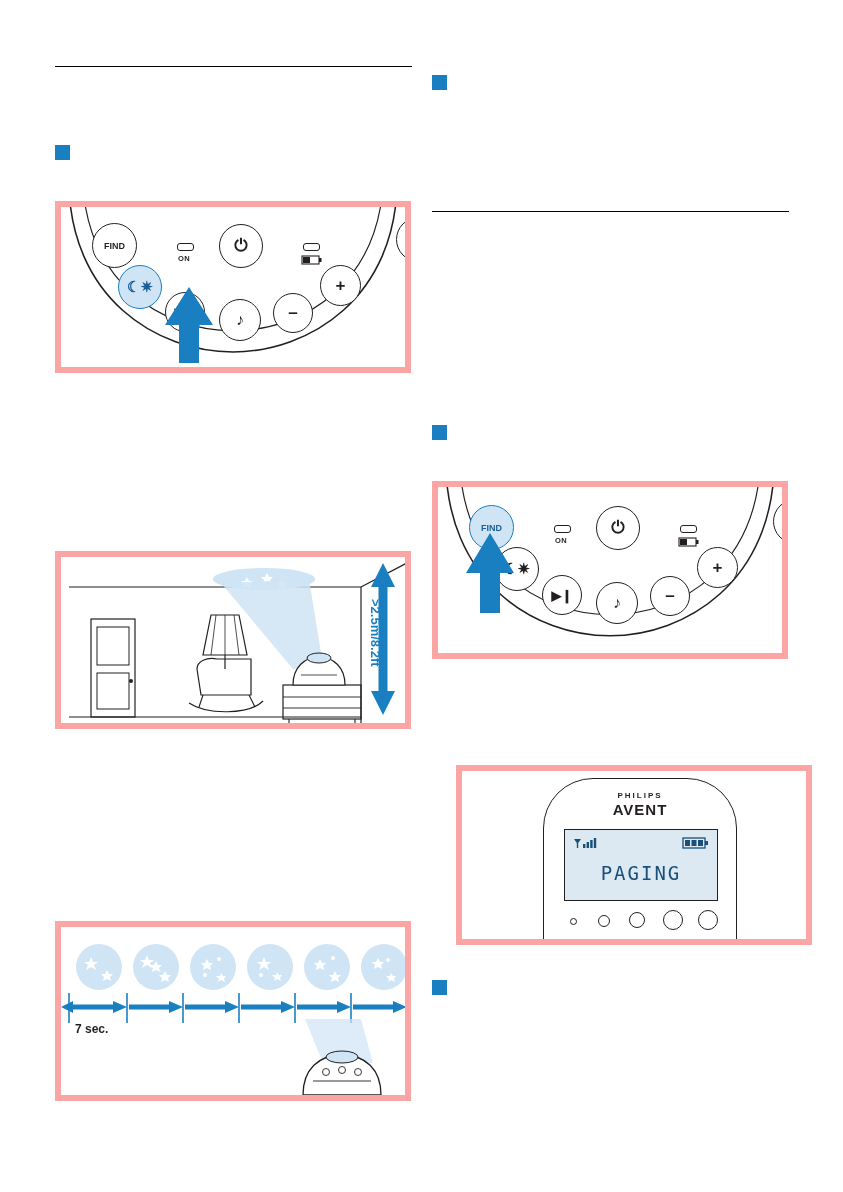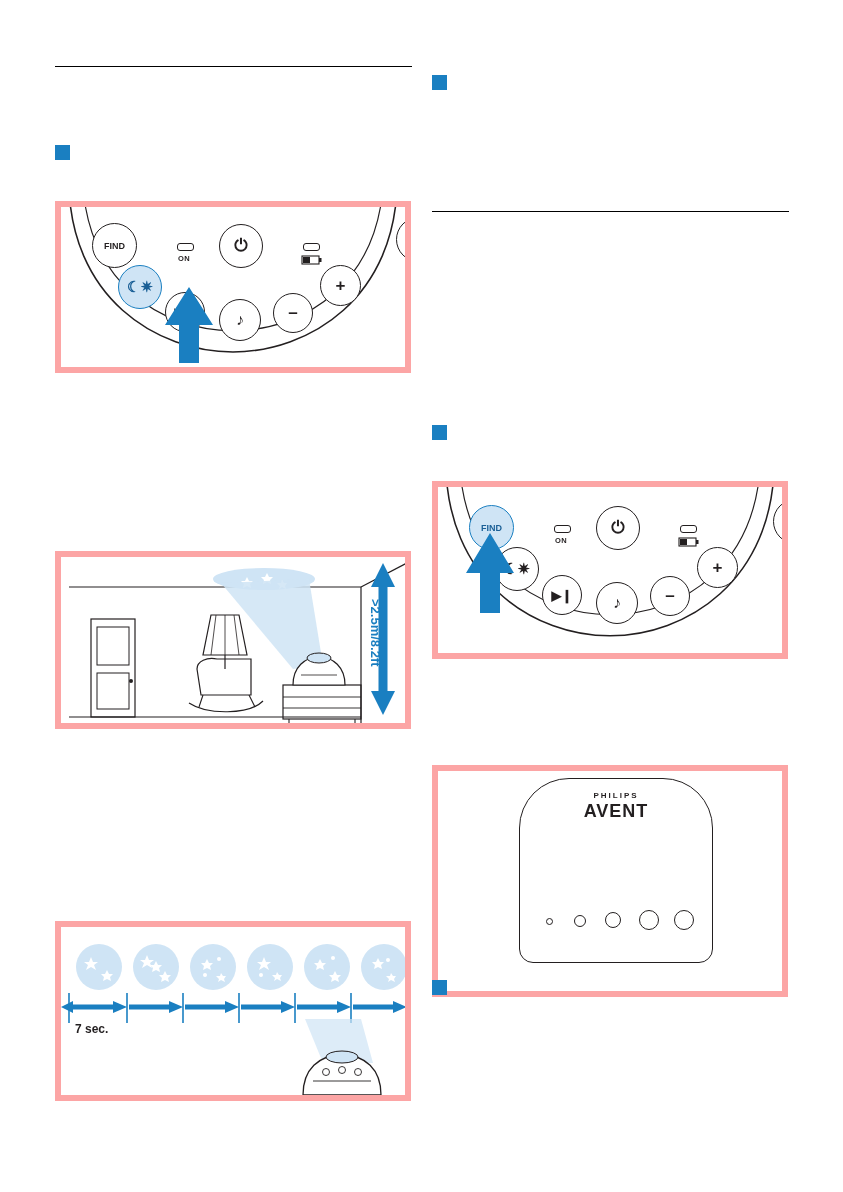--- a/index.html
+++ b/index.html
@@ -106,21 +106,21 @@
     text-align: center;
     font-size: 8px;
     letter-spacing: 2px;
     color: #231f20;
     font-weight: bold;
   }
   .brand2 {
     position: absolute;
     width: 100%;
     text-align: center;
-    font-size: 18px;
+    font-size: 15px;
     letter-spacing: 1px;
     color: #231f20;
     font-weight: bold;
   }
   .lcd {
     position: absolute;
     border: 1.4px solid #231f20;
     background: #dce9f2;
     box-sizing: border-box;
   }
@@ -385,25 +385,43 @@
 
     <div class="btn-circle" style="left:259px; top:60px; width:41px; height:41px; font-size:17px;">
       <span>+</span>
     </div>
 
     <svg class="arrow-up" style="left:24px; top:44px;" width="56" height="86" viewBox="0 0 56 86">
       <path d="M 28 2 L 52 42 L 38 42 L 38 82 L 18 82 L 18 42 L 4 42 Z" fill="#1a7fc1"></path>
     </svg>
   </div>
 
-  <div class="figbox" style="left:432px; top:765px; width:356px; height:232px;">
+  <div class="figbox" style="left:456px; top:765px; width:356px; height:180px;">
     <div class="parent-body" style="left:81px; top:7px; width:194px; height:185px;">
       <div class="brand" style="top:12px;">PHILIPS</div>
       <div class="brand2" style="top:22px;">AVENT</div>
 
+      <div class="lcd" style="left:20px; top:50px; width:154px; height:72px;">
+        <svg class="lcd-icon" style="left:7px; top:6px;" width="26" height="14" viewBox="0 0 26 14">
+          <path d="M 2 3 L 9 3 L 5.5 8 Z" fill="#1a4f7a"></path>
+          <line x1="5.5" y1="7" x2="5.5" y2="12" stroke="#1a4f7a" stroke-width="1.4"></line>
+          <rect x="11" y="8" width="2.4" height="4" fill="#1a4f7a"></rect>
+          <rect x="14.6" y="6" width="2.4" height="6" fill="#1a4f7a"></rect>
+          <rect x="18.2" y="4" width="2.4" height="8" fill="#1a4f7a"></rect>
+          <rect x="21.8" y="2" width="2.4" height="10" fill="#1a4f7a"></rect>
+        </svg>
+        <svg class="lcd-icon" style="right:7px; top:6px; position:absolute;" width="28" height="14" viewBox="0 0 28 14">
+          <rect x="1" y="2" width="22" height="10" fill="none" stroke="#1a4f7a" stroke-width="1.3"></rect>
+          <rect x="23" y="5" width="3" height="4" fill="#1a4f7a"></rect>
+          <rect x="3" y="4" width="5" height="6" fill="#1a4f7a"></rect>
+          <rect x="9.5" y="4" width="5" height="6" fill="#1a4f7a"></rect>
+          <rect x="16" y="4" width="5" height="6" fill="#1a4f7a"></rect>
+        </svg>
+        <div class="lcd-text" style="top:32px;">PAGING</div>
+      </div>
 
       <div class="keyrow-dot" style="left:26px; top:139px; width:7px; height:7px;"></div>
       <div class="keyrow-dot" style="left:54px; top:136px; width:12px; height:12px;"></div>
       <div class="keyrow-dot" style="left:85px; top:133px; width:16px; height:16px;"></div>
       <div class="keyrow-dot" style="left:119px; top:131px; width:20px; height:20px;"></div>
       <div class="keyrow-dot" style="left:154px; top:131px; width:20px; height:20px;"></div>
     </div>
   </div>
 
   <div class="bullet" style="left:432px; top:980px;"></div>

